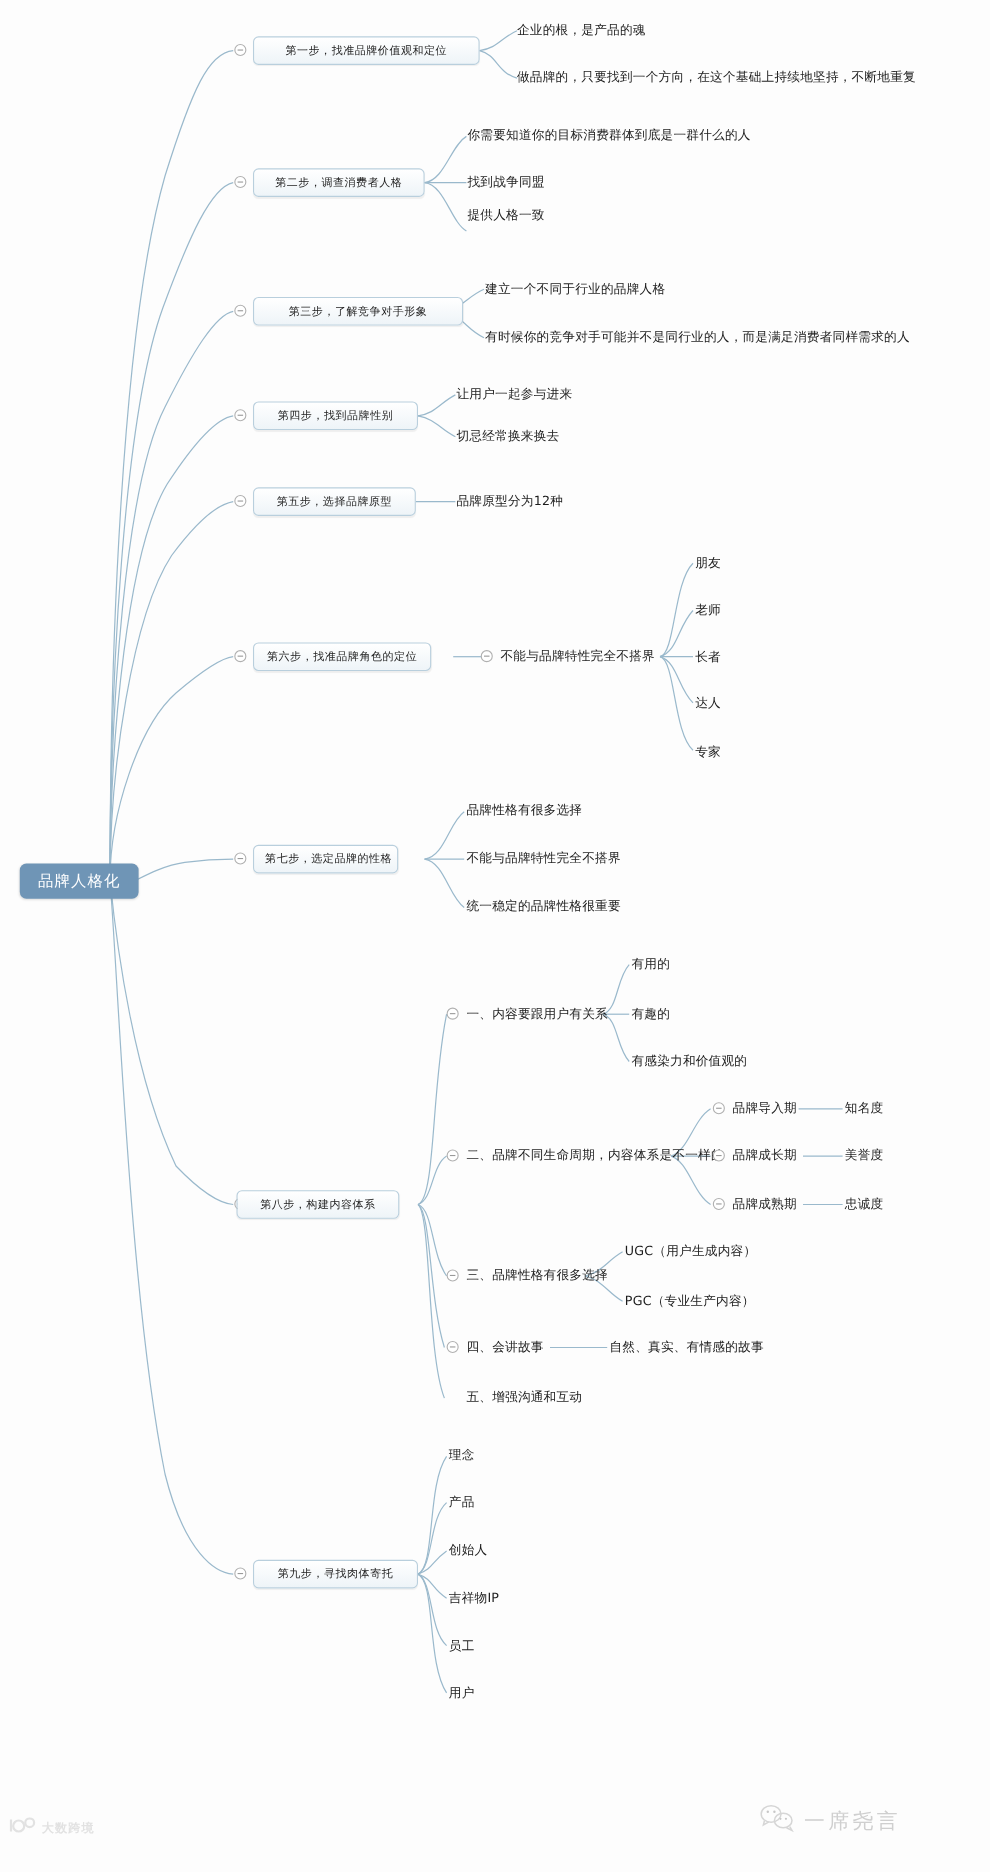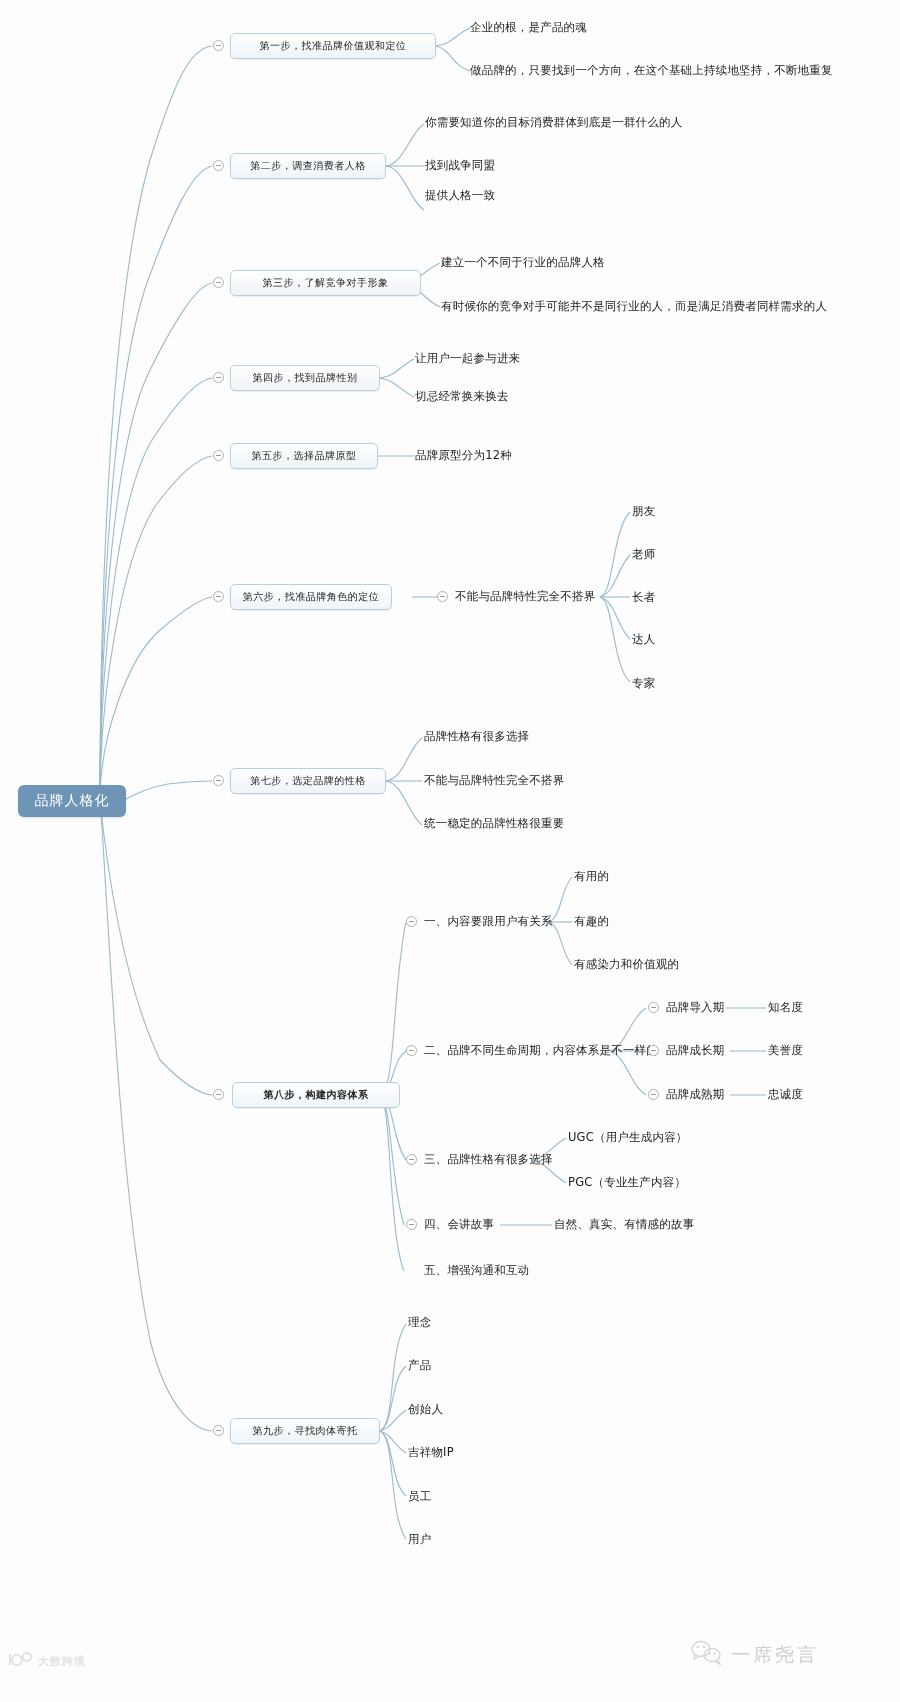--- a/index.html
+++ b/index.html
@@ -135,24 +135,24 @@
   <div class="toggle" style="left:213px;top:372px;"></div>
   <div class="node step" style="left:230px;top:365px;width:150px;">第四步，找到品牌性别</div>
 
   <div class="toggle" style="left:213px;top:450px;"></div>
   <div class="node step" style="left:230px;top:443px;width:148px;">第五步，选择品牌原型</div>
 
   <div class="toggle" style="left:213px;top:591px;"></div>
   <div class="node step" style="left:230px;top:584px;width:162px;">第六步，找准品牌角色的定位</div>
 
   <div class="toggle" style="left:213px;top:775px;"></div>
-  <div class="node step" style="left:230px;top:768px;width:156px;">第七步，选定品牌的性格</div>
+  <div class="node step" style="left:230px;top:768px;width:132px;">第七步，选定品牌的性格</div>
 
   <div class="toggle" style="left:213px;top:1089px;"></div>
-  <div class="node step" style="left:232px;top:1082px;width:168px;font-weight:bold;">第八步，构建内容体系</div>
+  <div class="node step" style="left:215px;top:1082px;width:148px;">第八步，构建内容体系</div>
 
   <div class="toggle" style="left:213px;top:1425px;"></div>
   <div class="node step" style="left:230px;top:1418px;width:150px;">第九步，寻找肉体寄托</div>
 
   <div class="node leaf" style="left:470px;top:21px;">企业的根，是产品的魂</div>
   <div class="node leaf" style="left:470px;top:64px;">做品牌的，只要找到一个方向，在这个基础上持续地坚持，不断地重复</div>
 
   <div class="node leaf" style="left:425px;top:116px;">你需要知道你的目标消费群体到底是一群什么的人</div>
   <div class="node leaf" style="left:425px;top:159px;">找到战争同盟</div>
   <div class="node leaf" style="left:425px;top:189px;">提供人格一致</div>

